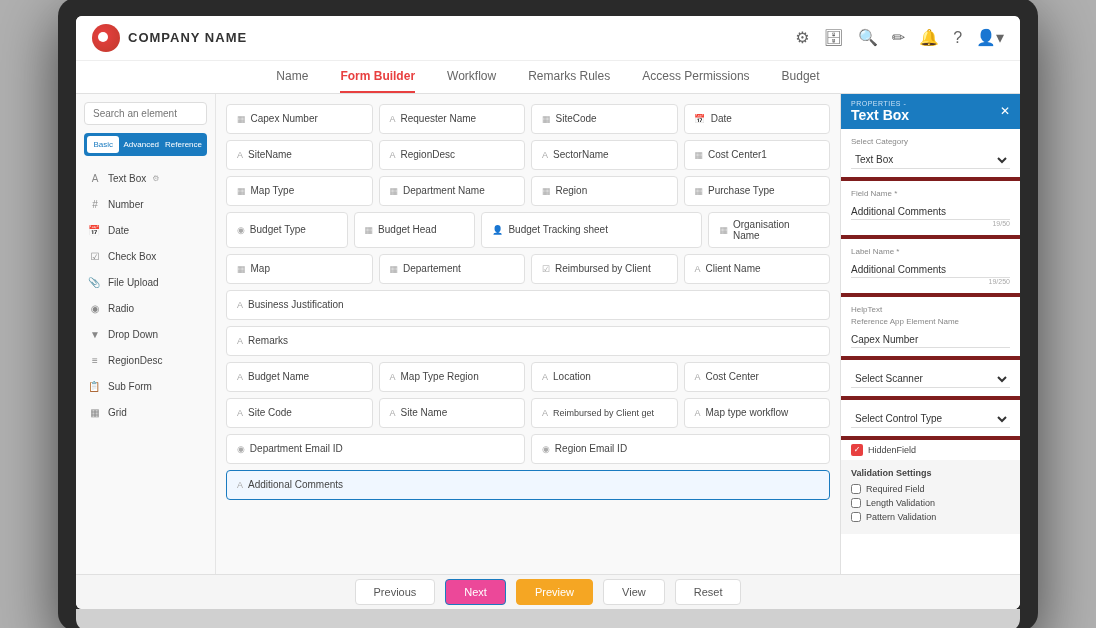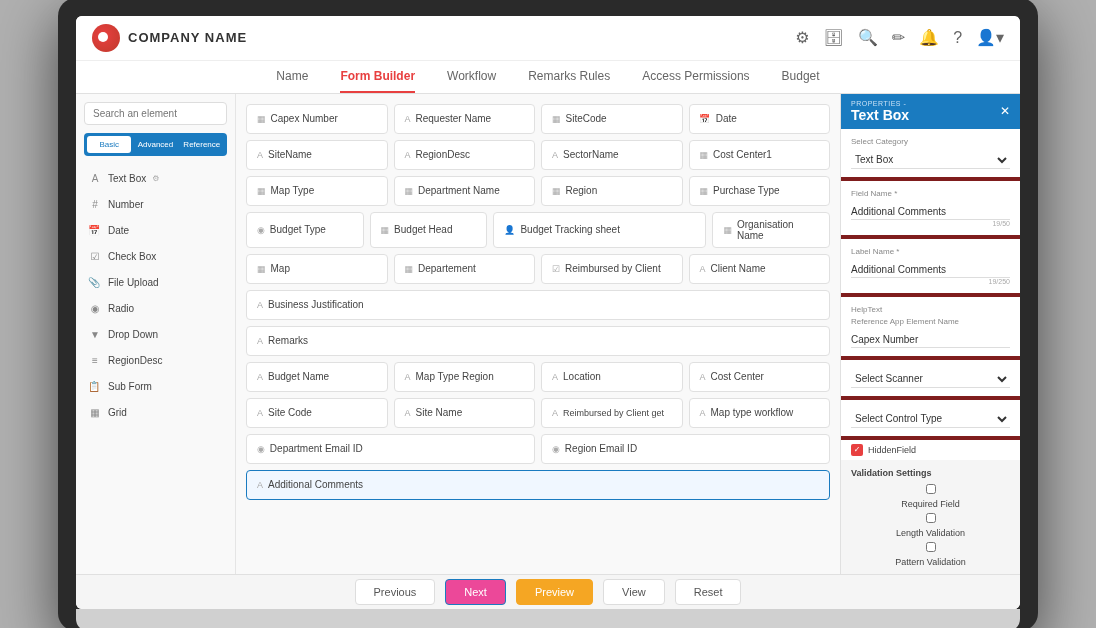--- a/index.html
+++ b/index.html
@@ -105,21 +105,21 @@
 
     
     .main-content {
       display: flex;
       background: #f5f5f5;
       height: 480px;
     }
 
     
     .sidebar {
-      width: 160px;
+      width: 140px;
       background: #f9f9f9;
       border-right: 1px solid #e5e5e5;
       padding: 8px;
       flex-shrink: 0;
       overflow-y: auto;
     }
     .search-box {
       width: 100%;
       padding: 5px 8px;
       border: 1px solid #ddd;
@@ -285,21 +285,20 @@
       color: #444;
       margin-bottom: 6px;
     }
     .checkbox-row {
       display: flex;
       align-items: center;
       gap: 5px;
       margin-bottom: 4px;
       font-size: 9px;
       color: #444;
-      flex-direction: column;
     }
     .checkbox-row input[type="checkbox"] {
       width: 10px; height: 10px;
     }
     .hidden-field-row {
       display: flex;
       align-items: center;
       gap: 5px;
       padding: 0 10px;
       margin: 4px 0;

